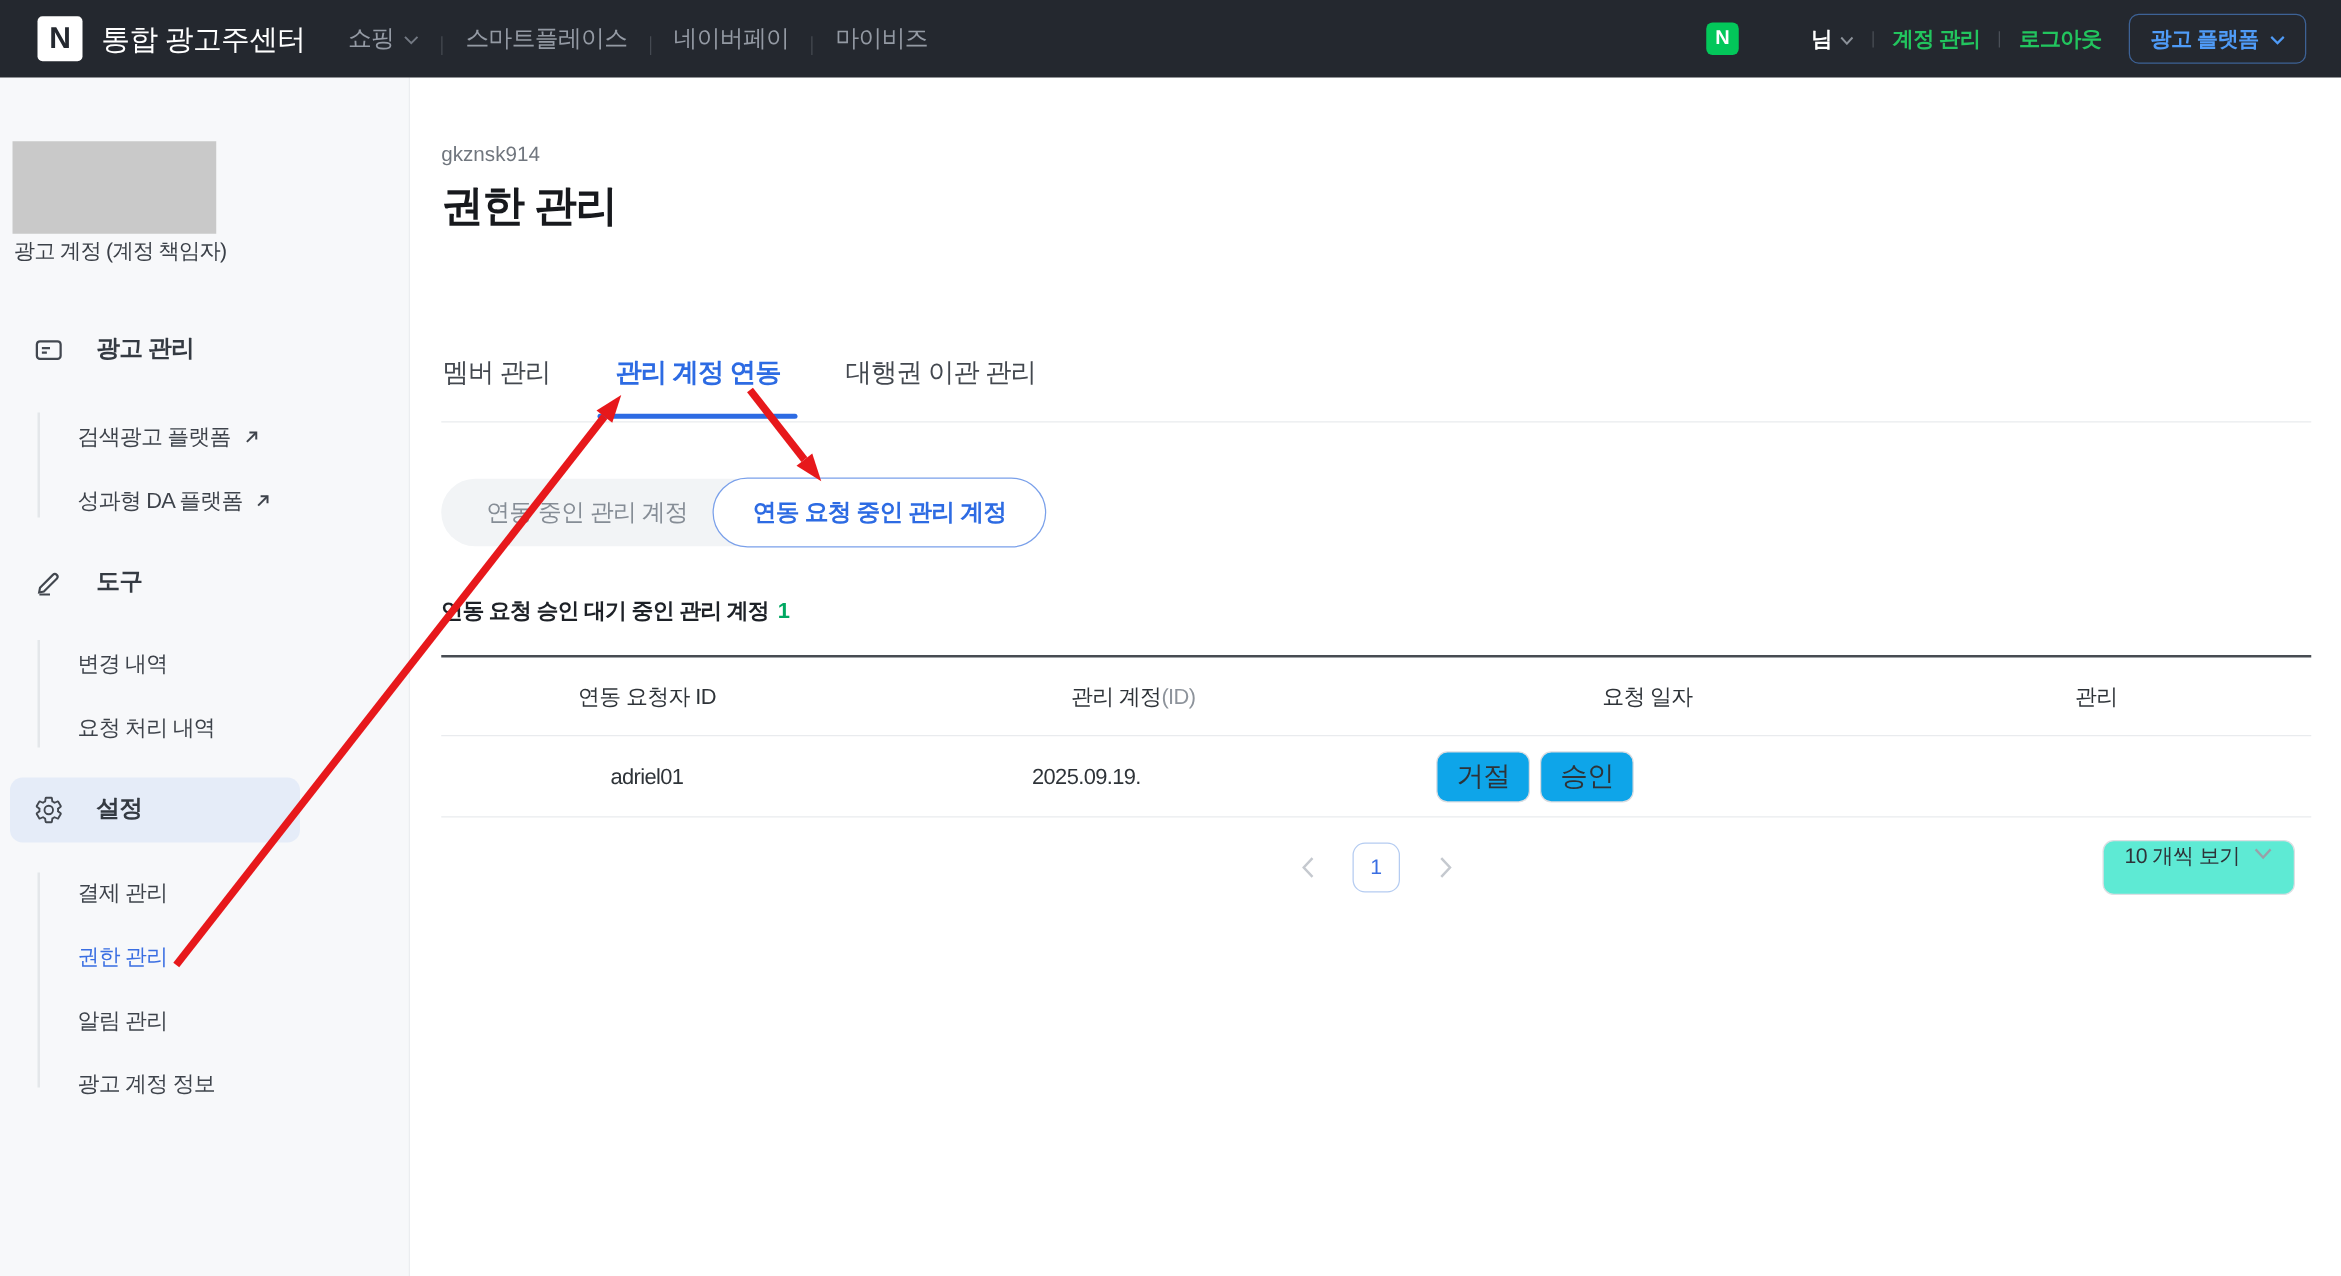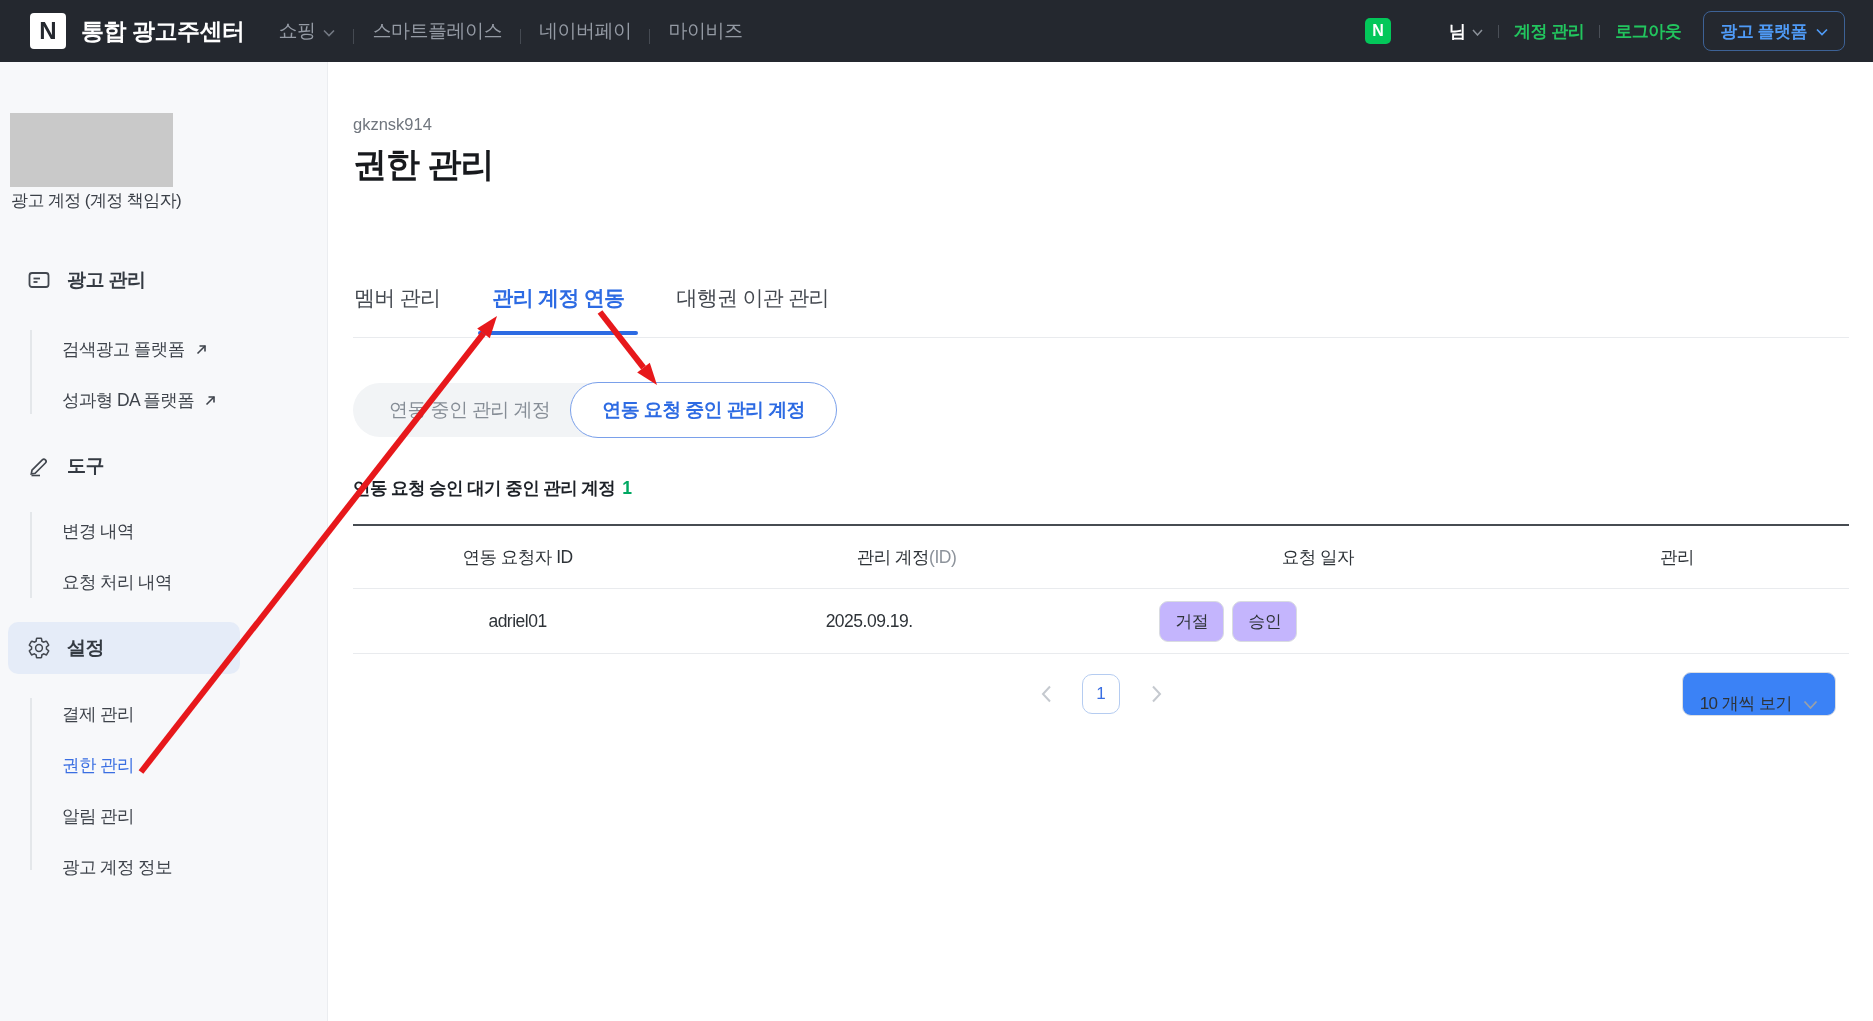--- a/index.html
+++ b/index.html
@@ -4,38 +4,38 @@
 <style>
   * { margin:0; padding:0; box-sizing:border-box; }
   html,body { width:1873px; height:1021px; }
   body { font-family:"Liberation Sans","DejaVu Sans",sans-serif; background:#fff; position:relative; overflow:hidden; }
   .page { position:absolute; inset:0; width:1873px; height:1021px; }
 
   
   .topbar { position:absolute; left:0; top:0; width:1873px; height:62px; background:#24282f; display:flex; align-items:center; padding:0 28px 0 30px; z-index:5; }
   .tb-left { display:flex; align-items:center; }
   .logo-box { width:36px; height:36px; background:#fff; border-radius:4px; display:flex; align-items:center; justify-content:center; font-weight:bold; font-size:24px; color:#24282f; }
-  .tb-title { color:#ffffff; font-size:23px; font-weight:bold; margin-left:15px; letter-spacing:-0.5px; }
+  .tb-title { color:#ffffff; font-size:23px; font-weight:normal; margin-left:15px; letter-spacing:-0.5px; }
   .tb-menu { display:flex; align-items:flex-end; margin-left:34px; }
   .tb-menu-item { color:#949aa4; font-size:19px; letter-spacing:-0.5px; display:flex; align-items:center; gap:8px; cursor:pointer; }
   .tb-sep { width:1px; height:15px; background:#454a52; margin:0 18px; }
   .tb-right { margin-left:auto; display:flex; align-items:center; }
   .n-badge { width:26px; height:26px; border-radius:5px; background:#03c75a; color:#fff; font-weight:bold; font-size:16px; display:flex; align-items:center; justify-content:center; margin-right:58px; }
   .tb-user { color:#fff; font-size:17px; font-weight:bold; display:flex; align-items:center; gap:6px; }
   .tb-sep2 { width:1px; height:13px; background:#4a4f57; margin:0 15px; }
   .tb-link { color:#22c55e; font-size:17px; font-weight:bold; cursor:pointer; letter-spacing:-0.5px; }
   .platform-btn { margin-left:22px; height:40px; padding:0 16px; border:1px solid #3d6296; border-radius:8px; color:#4f9bf7; font-size:17px; font-weight:bold; display:flex; align-items:center; gap:9px; cursor:pointer; letter-spacing:-0.5px; background:transparent; }
   .chev { display:inline-block; }
 
   
   .sidebar { position:absolute; left:0; top:62px; width:328px; height:959px; background:#f7f8fa; border-right:1px solid #ebedf0; z-index:2; }
   .profile-thumb { position:absolute; left:10px; top:51px; width:163px; height:74px; background:#c9c9c9; }
   .profile-caption { position:absolute; left:11px; top:127px; font-size:17px; color:#3b4048; letter-spacing:-0.6px; }
   .nav-item { position:absolute; height:28px; line-height:28px; display:flex; align-items:center; cursor:pointer; }
-  .nav-section { left:26px; font-size:19px; color:#343a42; font-weight:bold; letter-spacing:-0.6px; gap:16px; }
+  .nav-section { left:26px; font-size:19px; color:#343a42; font-weight:bold; letter-spacing:-0.6px; gap:26px; }
   .nav-section .nv-icon { width:25px; height:25px; display:flex; align-items:center; justify-content:center; }
   .nav-sub { left:62px; font-size:17.5px; color:#3e434b; letter-spacing:-0.6px; gap:7px; }
   .nav-sub.active { color:#3a6ee2; }
   .rail { position:absolute; left:30px; width:2px; background:#e4e7ea; }
   .settings-hl { position:absolute; left:8px; top:560px; width:232px; height:52px; background:#e5ecf8; border-radius:10px; }
   .ext-ic { display:inline-flex; margin-left:3px; }
 
   
   .main { position:absolute; left:296px; top:62px; width:1595px; height:959px; background:#fff; }
   .account-id { position:absolute; left:57px; top:53px; font-size:16.5px; color:#70767e; }
@@ -57,27 +57,27 @@
   .table { position:absolute; left:57px; right:42px; top:462px; border-top:2px solid #474c52; }
   .t-row { display:flex; align-items:center; border-bottom:1px solid #e9ebee; }
   .t-head { height:63px; }
   .t-body { height:65px; }
   .t-col { text-align:center; font-size:17.5px; color:#2e3338; letter-spacing:-0.5px; }
   .c1 { width:30%; } .c2 { width:22%; } .c3 { width:25%; } .c4 { width:23%; }
   .t-head .t-col { color:#2e3338; }
   .t-body .c1 { text-align:left; padding-left:18px; color:#1f2329; }
   .muted { color:#8d939b; }
   .actions { display:flex; justify-content:center; gap:8px; }
-  .act-btn { height:41px; padding:0 15px; background:#c4b5fd; border:1px solid #d9dce1; border-radius:9px; font-size:17px; color:#2e3338; display:flex; align-items:center; cursor:pointer; letter-spacing:-0.5px; }
+  .act-btn { height:41px; padding:0 15px; background:#0ea5e9; border:1px solid #d9dce1; border-radius:9px; font-size:22px; color:#2e3338; display:flex; align-items:center; cursor:pointer; letter-spacing:-0.5px; }
 
   .pagination { position:absolute; left:57px; right:42px; top:612px; display:flex; align-items:center; justify-content:center; gap:26px; }
   .pg-chev { width:20px; height:20px; display:flex; align-items:center; justify-content:center; cursor:pointer; }
   .pg-num { width:38px; height:40px; border:1px solid #b5ccf1; border-radius:10px; color:#3a6ee2; font-size:17px; display:flex; align-items:center; justify-content:center; cursor:pointer; background:#fff; }
 
-  .page-size { position:absolute; right:55px; top:610px; height:44px; padding:0 17px; border:1px solid #dcdfe3; border-radius:9px; background:#3b82f6; display:flex; align-items:flex-end; gap:11px; font-size:17px; color:#2e3338; letter-spacing:-0.5px; cursor:pointer; }
+  .page-size { position:absolute; right:55px; top:610px; height:44px; padding:0 17px; border:1px solid #dcdfe3; border-radius:9px; background:#5eead4; display:flex; align-items:flex-start; gap:11px; font-size:17px; color:#2e3338; letter-spacing:-0.5px; cursor:pointer; }
 
   .annot { position:absolute; inset:0; z-index:50; pointer-events:none; }
 </style>
 </head>
 <body>
 
 <div class="page">
 
   <div class="topbar">
     <div class="tb-left">

